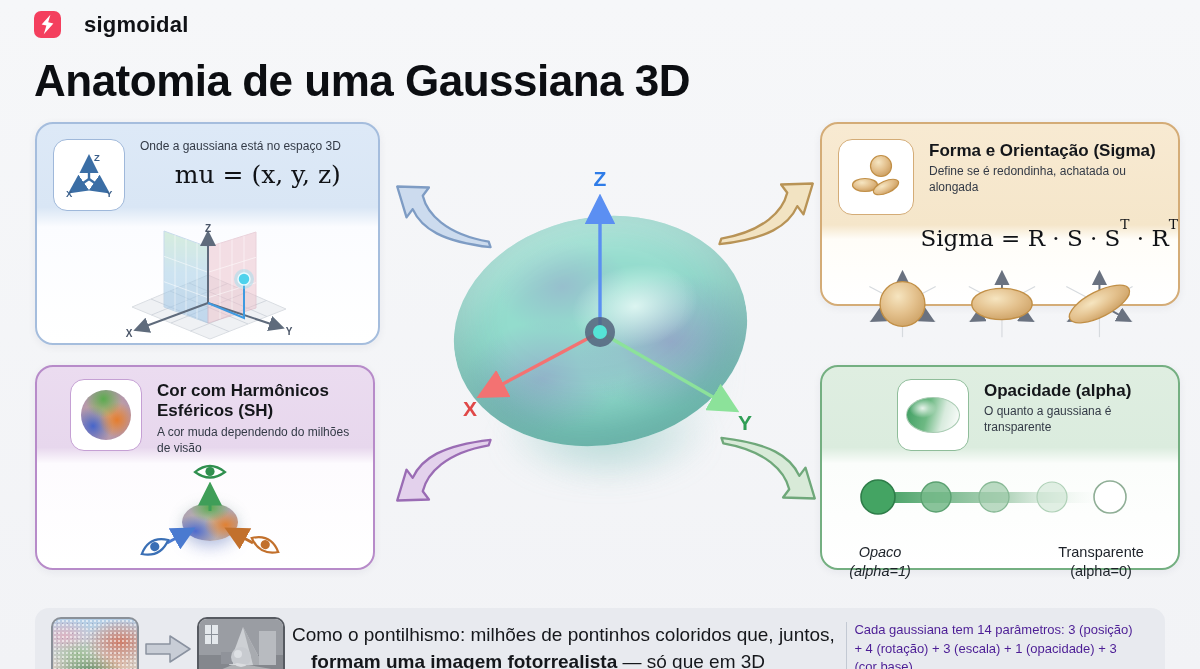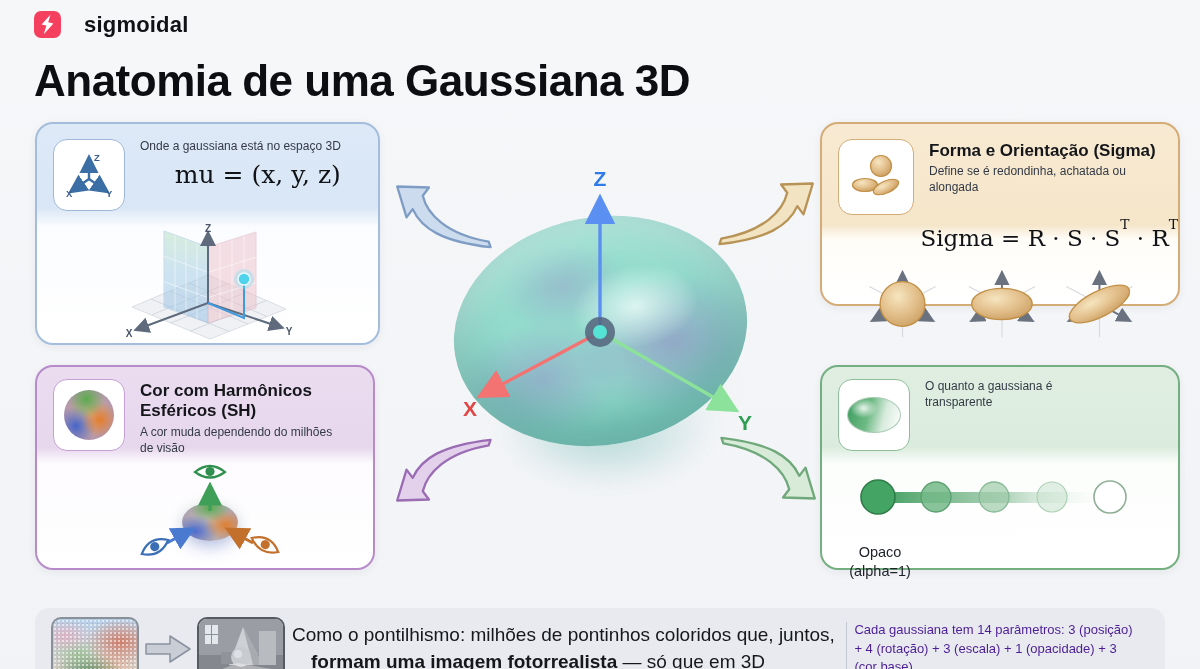--- a/index.html
+++ b/index.html
@@ -17,21 +17,21 @@
   .card-posicao   { left:35px;  top:122px; width:345px; height:223px; border-color:#a5bddd;
     background:linear-gradient(180deg,#dde9f7 0%,#d9e6f5 38%,#fbfcff 47%,#ffffff 100%); }
   .card-forma     { left:820px; top:122px; width:360px; height:184px; border-color:#d4ac77;
     background:linear-gradient(180deg,#f8ead2 0%,#f5e6ca 56%,#fffdf8 64%,#ffffff 100%); }
   .card-cor       { left:35px;  top:365px; width:340px; height:205px; border-color:#b78bc9;
     background:linear-gradient(180deg,#ebdcf0 0%,#e7d7ed 40%,#fdfbfe 48%,#ffffff 100%); }
   .card-opacidade { left:820px; top:365px; width:360px; height:205px; border-color:#74af81;
     background:linear-gradient(180deg,#dfeee1 0%,#dbecde 40%,#fbfdfb 48%,#ffffff 100%); }
 
   .card-head { display:flex; gap:15px; padding:15px 16px 0 16px; }
-  .card-cor .card-head, .card-opacidade .card-head { padding-top:12px; }
+  .card-cor .card-head, .card-opacidade .card-head { padding-top:12px;justify-content:flex-end; }
   .icon-box { flex:0 0 auto; width:72px; height:72px; background:#fff; border-radius:14px;
     border:1.5px solid; display:flex; align-items:center; justify-content:center; }
   .card-posicao .icon-box { border-color:#9fb8da; }
   .card-forma .icon-box { border-color:#d4ac77; width:76px; height:76px; }
   .card-cor .icon-box { border-color:#c5a0d4; }
   .card-opacidade .icon-box { border-color:#8fbd9a; }
   .card h2 { font-size:17px; font-weight:700; color:#14161a; margin:2px 0 3px; line-height:1.2; }
   .card .sub { font-size:12px; color:#333a46; line-height:1.32; }
   .card-posicao .sub { max-width:245px; }
   .card-forma .sub { max-width:228px; }
@@ -42,21 +42,21 @@
   .serif { font-family:"DejaVu Serif", serif; color:#101216; }
   .formula-mu { font-size:25px; margin-top:5px;text-align:right; }
   .formula-sigma { text-align:right; font-size:23px; margin-top:9px; }
   .formula-sigma sup { font-size:60%; position:relative; top:-.55em; }
 
   .pos-diagram { position:absolute; left:50%; transform:translateX(-50%); top:99px; }
   .shape-area  { position:absolute; left:18px; top:141px; }
   .alpha-area  { position:absolute; left:0; top:92px; right:0; bottom:0; }
   .alpha-slider { position:absolute; left:26px; top:8px; }
   .alpha-label { position:absolute; text-align:center; font-size:14.5px; color:#1d2229; line-height:1.28; }
-  .alpha-label.left { left:10px; top:84px; width:92px; }
+  .alpha-label.left { left:10px; top:84px; width:92px;font-style:italic; }
   .alpha-label.right { left:198px; top:84px; width:130px; }
 
   
   .sh-diagram { position:absolute; left:0; top:92px; width:336px; height:110px; }
   .sh-blob { position:absolute; left:145px; top:44px; width:56px; height:38px; border-radius:50%;
     background:
       radial-gradient(60% 60% at 50% 12%, rgba(85,170,74,.95), transparent 62%),
       radial-gradient(58% 62% at 78% 58%, rgba(227,126,44,.95), transparent 66%),
       radial-gradient(62% 64% at 24% 74%, rgba(73,104,208,.95), transparent 66%),
       radial-gradient(circle at 50% 50%, #c5bdb2 0%, #a89cb0 100%);
@@ -341,20 +341,21 @@
 
   <section class="card card-opacidade">
     <div class="card-head">
       <div class="icon-box">
         <div style="width:54px;height:36px;border-radius:50%;border:1.5px solid #a8cbb2;
           background:
             radial-gradient(42% 46% at 30% 30%, rgba(255,255,255,.85), transparent 62%),
             linear-gradient(105deg, #43a065 5%, #6db983 40%, rgba(168,210,180,.45) 68%, rgba(236,246,239,.3) 95%);"></div>
       </div>
       <div class="head-text">
+        <h2>Opacidade (alpha)</h2>
         <p class="sub">O quanto a gaussiana é transparente</p>
       </div>
     </div>
     <div class="alpha-area">
       <svg class="alpha-slider" width="300" height="62" viewBox="0 0 300 62">
         <defs>
           <linearGradient id="barG" x1="0" y1="0" x2="1" y2="0">
             <stop offset="0%" stop-color="#3f9e5f"></stop>
               <stop offset="55%" stop-color="#9cc8a8" stop-opacity=".8"></stop>
               <stop offset="100%" stop-color="#ffffff" stop-opacity="0"></stop>
@@ -363,20 +364,24 @@
         <rect x="30" y="25" width="232" height="11" rx="5.5" fill="url(#barG)"></rect>
         <circle cx="30" cy="30" r="17" fill="#44a463" stroke="#2e7d49" stroke-width="1.6"></circle>
         <circle cx="88" cy="30" r="15" fill="#74b888" fill-opacity=".85" stroke="#5aa070" stroke-width="1.4"></circle>
         <circle cx="146" cy="30" r="15" fill="#9ecbaa" fill-opacity=".7" stroke="#86b894" stroke-width="1.3"></circle>
         <circle cx="204" cy="30" r="15" fill="#c8e2ce" fill-opacity=".55" stroke="#aed0b6" stroke-width="1.2"></circle>
         <circle cx="262" cy="30" r="16" fill="#ffffff" stroke="#8fae96" stroke-width="1.6"></circle>
       </svg>
       <div class="alpha-label left" style="left:12px;">
         <div>Opaco</div>
         <div>(alpha=1)</div>
+      </div>
+      <div class="alpha-label right" style="left:214px;">
+        <div>Transparente</div>
+        <div>(alpha=0)</div>
       </div>
     </div>
   </section>
 
   <footer class="bottom-bar">
     <div class="thumb thumb-pointillism"></div>
     <svg class="block-arrow" width="48" height="34" viewBox="0 0 48 34">
       <polygon points="2,12 26,12 26,4 46,17 26,30 26,22 2,22" fill="#c8cdd6" stroke="#8a92a0" stroke-width="1.5" stroke-linejoin="round"></polygon>
     </svg>
     <div class="thumb thumb-render">

